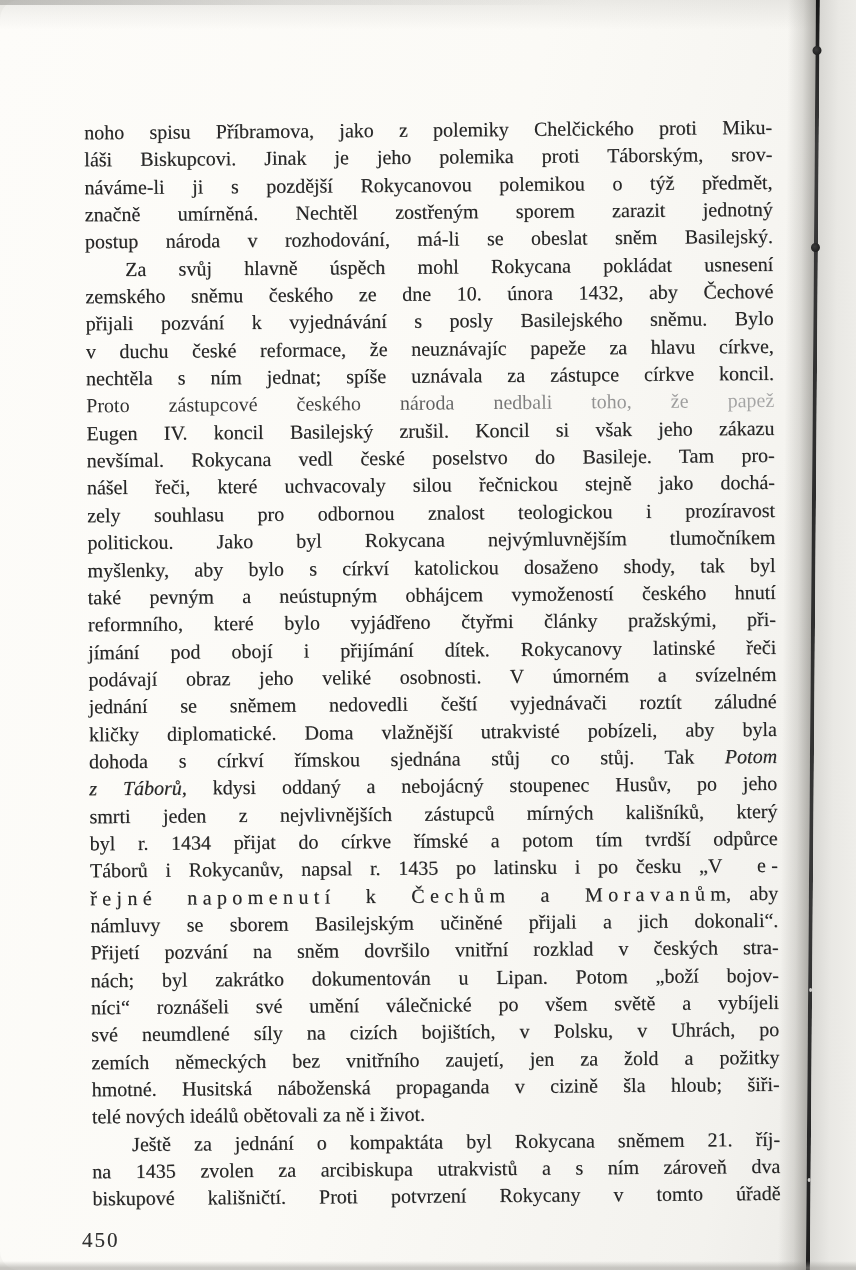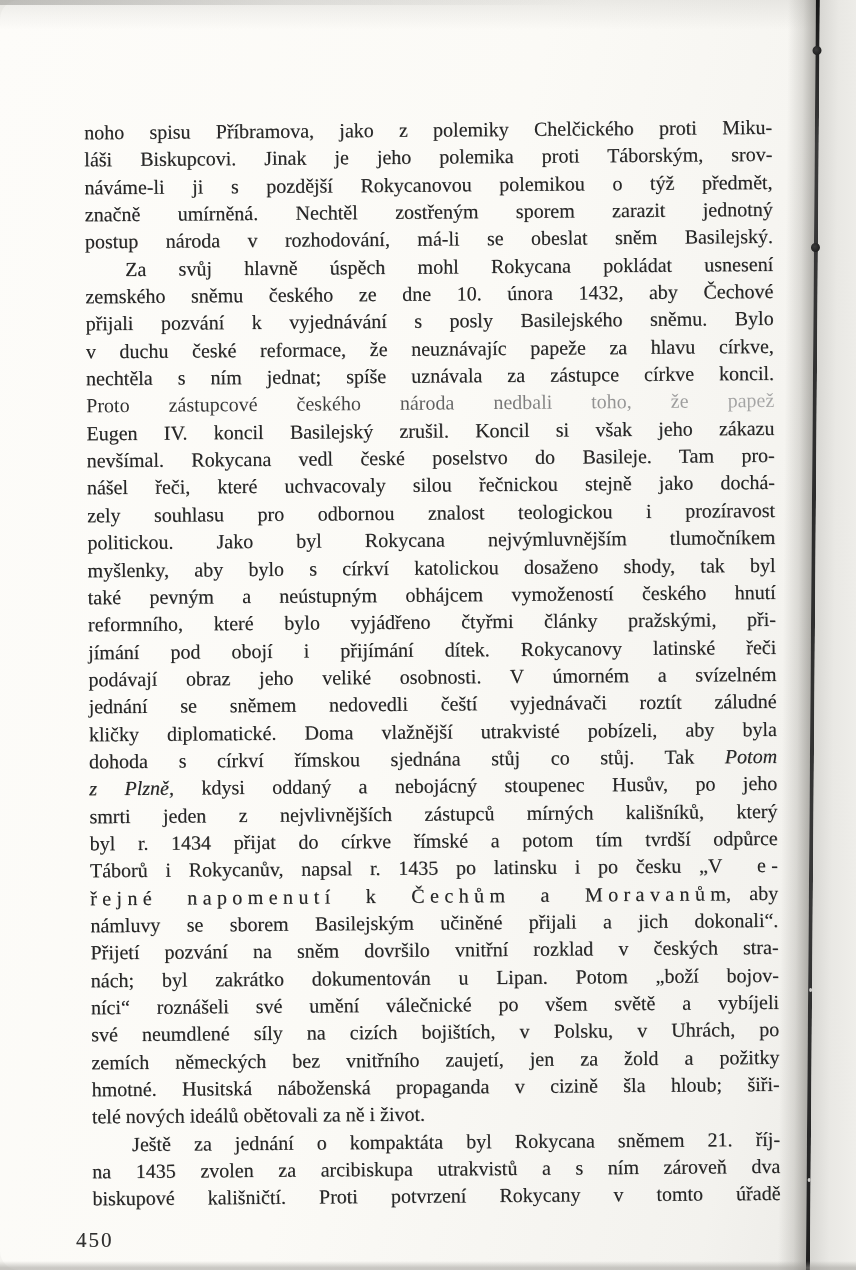--- a/index.html
+++ b/index.html
@@ -42,21 +42,21 @@
   .line.end{text-align-last:left;}
   .line.indent{text-indent:40px;}
   .it{font-style:italic;}
   .sp{letter-spacing:.27em;word-spacing:.32em;margin-right:-.27em;}
   .tone-fade{
     color:transparent;text-shadow:none;
     background-image:linear-gradient(to right,#2a2a2a 0%,#3e3e3e 35%,#8f8f8f 72%,#a8a8a8 100%);
     -webkit-background-clip:text;background-clip:text;
   }
   .page-number{
-    position:absolute;left:76px;top:1228px;font-size:21px;letter-spacing:2px;color:#303030;
+    position:absolute;left:82px;top:1228px;font-size:21px;letter-spacing:2px;color:#303030;
     text-shadow:.3px .2px 0 rgba(40,40,40,.4);
   }
 </style>
 </head>
 <body>
 
 <div class="page">
   <div class="top-fade"></div>
   <div class="top-streak"></div>
 
@@ -81,21 +81,21 @@
         <div class="line"><span>zely souhlasu pro odbornou znalost teologickou i prozíravost</span></div>
         <div class="line"><span>politickou. Jako byl Rokycana nejvýmluvnějším tlumočníkem</span></div>
         <div class="line"><span>myšlenky, aby bylo s církví katolickou dosaženo shody, tak byl</span></div>
         <div class="line"><span>také pevným a neústupným obhájcem vymožeností českého hnutí</span></div>
         <div class="line"><span>reformního, které bylo vyjádřeno čtyřmi články pražskými, při-</span></div>
         <div class="line"><span>jímání pod obojí i přijímání dítek. Rokycanovy latinské řeči</span></div>
         <div class="line"><span>podávají obraz jeho veliké osobnosti. V úmorném a svízelném</span></div>
         <div class="line"><span>jednání se sněmem nedovedli čeští vyjednávači roztít záludné</span></div>
         <div class="line"><span>kličky diplomatické. Doma vlažnější utrakvisté pobízeli, aby byla</span></div>
         <div class="line"><span>dohoda s církví římskou sjednána stůj co stůj. Tak </span><span class="it">Potom</span></div>
-        <div class="line"><span class="it">z Plzně,</span><span> kdysi oddaný a nebojácný stoupenec Husův, po jeho</span></div>
+        <div class="line"><span class="it">z Táborů,</span><span> kdysi oddaný a nebojácný stoupenec Husův, po jeho</span></div>
         <div class="line"><span>smrti jeden z nejvlivnějších zástupců mírných kališníků, který</span></div>
         <div class="line"><span>byl r. 1434 přijat do církve římské a potom tím tvrdší odpůrce</span></div>
         <div class="line"><span>Táborů i Rokycanův, napsal r. 1435 po latinsku i po česku „</span><span class="sp">V e-</span></div>
         <div class="line"><span class="sp">řejné napomenutí k Čechům a Moravanům</span><span>, aby</span></div>
         <div class="line"><span>námluvy se sborem Basilejským učiněné přijali a jich dokonali“.</span></div>
         <div class="line"><span>Přijetí pozvání na sněm dovršilo vnitřní rozklad v českých stra-</span></div>
         <div class="line"><span>nách; byl zakrátko dokumentován u Lipan. Potom „boží bojov-</span></div>
         <div class="line"><span>níci“ roznášeli své umění válečnické po všem světě a vybíjeli</span></div>
         <div class="line"><span>své neumdlené síly na cizích bojištích, v Polsku, v Uhrách, po</span></div>
         <div class="line"><span>zemích německých bez vnitřního zaujetí, jen za žold a požitky</span></div>

